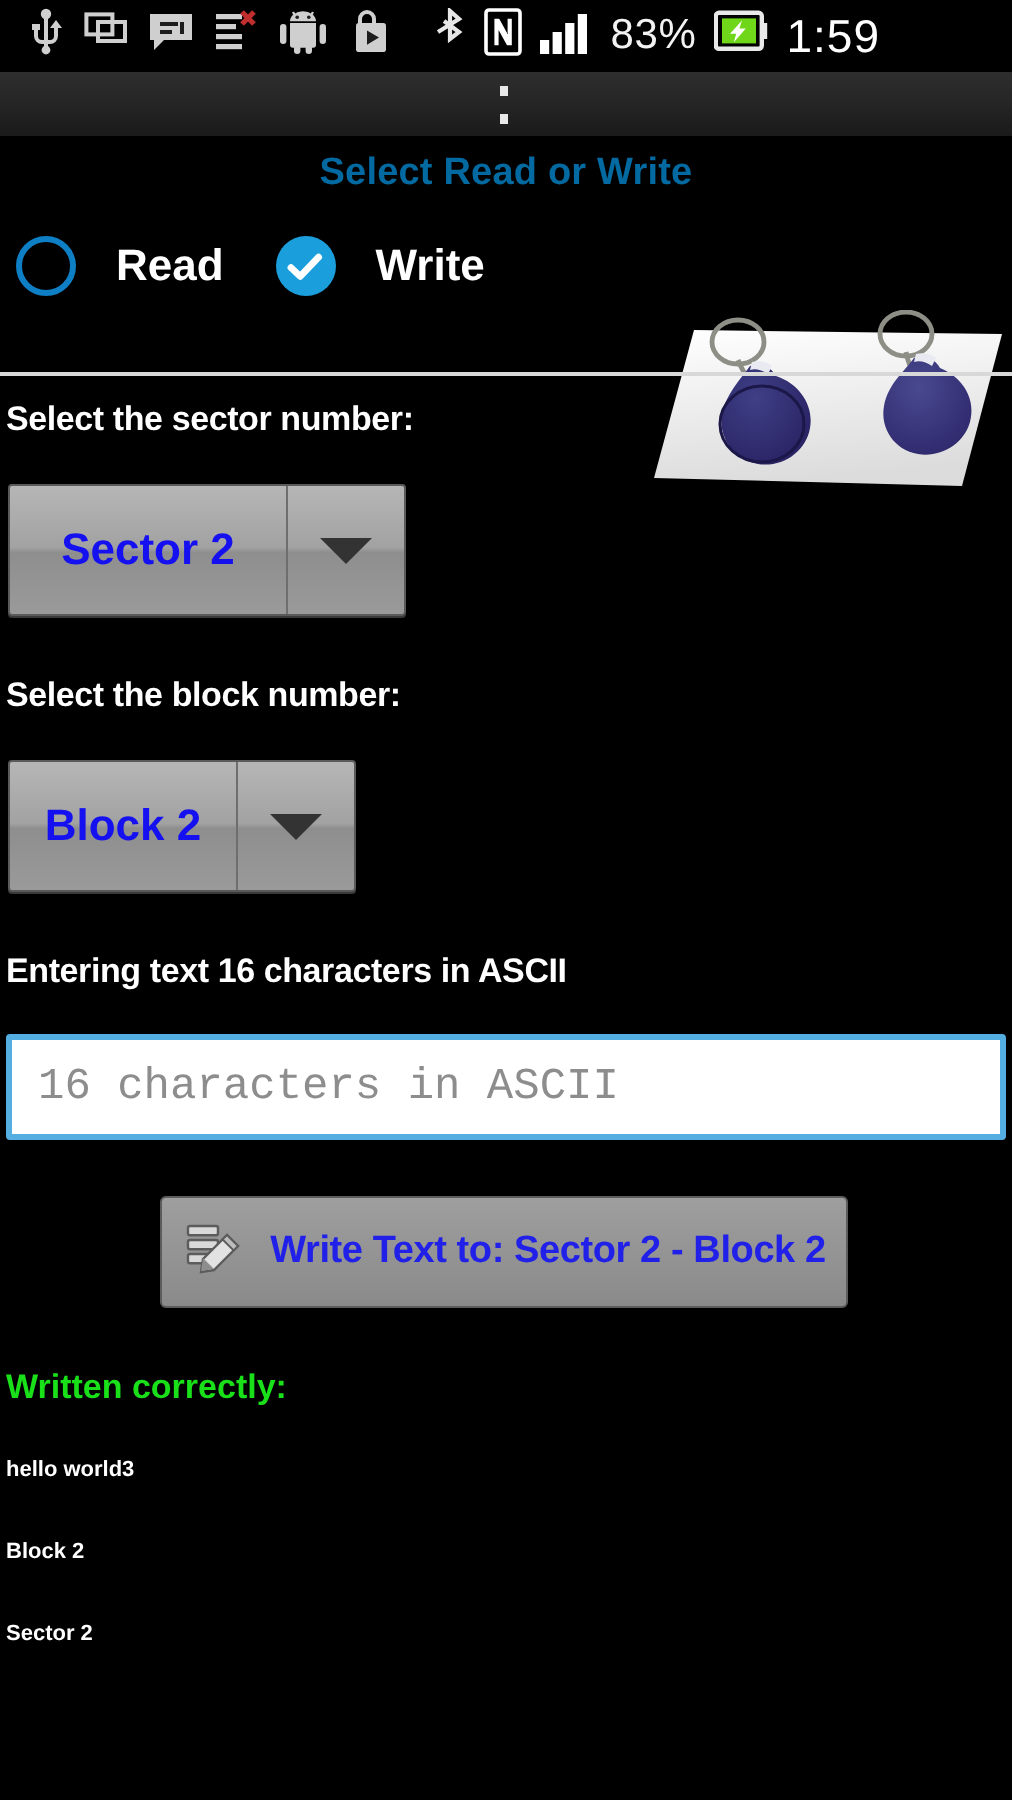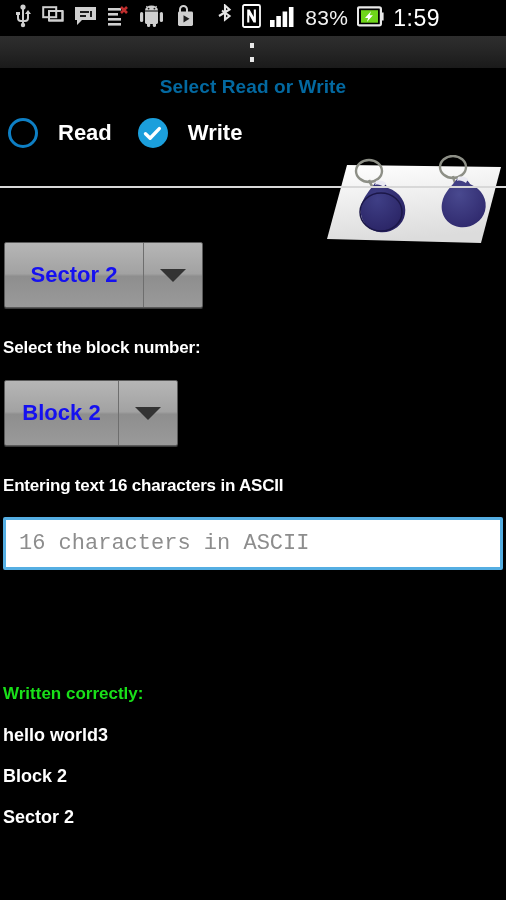--- a/index.html
+++ b/index.html
@@ -111,21 +111,21 @@
     border-radius:3px;
     height:56px;
     display:flex; align-items:center; justify-content:center; gap:10px;
   }
   .write-btn .btn-label{
     color:#2020E8; font-size:19px; font-weight:bold; letter-spacing:-0.2px;
   }
   .edit-icon{ width:34px; height:32px; flex:none; }
 
   .status-ok{ color:#19E019; font-size:17px; font-weight:bold; }
-  .status-line{ color:#ffffff; font-size:18px; font-weight:bold; }
+  .status-line{ color:#ffffff; font-size:11px; font-weight:bold; }
 </style>
 </head>
 <body>
 
 <div id="app">
 
   <div class="statusbar">
     <div class="sb-left">
       <span class="sb-ic">
         <svg width="18" height="24" viewBox="0 0 18 24">
@@ -286,20 +286,23 @@
           <ellipse cx="140" cy="12" rx="13" ry="11"></ellipse>
           <path d="M140 21c1 5 2 8 4 10"></path>
         </g>
         <path d="M144 24c6-2 11 1 13 5 12 5 18 16 15 27-3 11-15 18-26 16-12-2-19-13-17-24 2-11 10-17 15-24z" fill="url(#fobB)"></path>
         <path d="M145 22c4-1 8 0 10 2l-2 4c-3-2-6-3-9-2z" fill="#e9e9f2"></path>
       </svg>
     </div>
 
     <div class="divider"></div>
 
+    <div style="position:absolute;left:3px;top:131px;">
+      <span class="lbl">Select the sector number:</span>
+    </div>
     <div class="spinner" style="position:absolute;left:4px;top:173px;width:199px;">
       <span class="spinner-value">Sector 2</span>
       <span class="spinner-sep"></span>
       <span class="spinner-arrow">
           <i class="caret"></i>
         </span>
     </div>
 
     <div style="position:absolute;left:3px;top:269px;">
       <span class="lbl">Select the block number:</span>
@@ -312,20 +315,37 @@
         </span>
     </div>
 
     <div style="position:absolute;left:3px;top:407px;">
       <span class="lbl">Entering text 16 characters in ASCII</span>
     </div>
     <div class="textfield" style="position:absolute;left:3px;top:448px;width:500px;">
       <span class="ph">16 characters in ASCII</span>
     </div>
 
+    <div class="write-btn" style="position:absolute;left:80px;top:529px;width:344px;">
+      <span class="edit-icon">
+        <svg width="34" height="32" viewBox="0 0 34 32">
+          <g fill="#d9d9d9" stroke="#5c5c5c" stroke-width="1.2">
+            <rect x="3" y="3" width="15" height="4.6" rx="1"></rect>
+            <rect x="3" y="10" width="15" height="4.6" rx="1"></rect>
+            <rect x="3" y="17" width="13" height="4.6" rx="1"></rect>
+          </g>
+          <g>
+            <path d="M22.5 7.5l5.5 5.5-12 12-6.5 1 1-6.5z" fill="#e2e2e2" stroke="#5c5c5c" stroke-width="1.2"></path>
+            <path d="M9.5 25.5l1-6.5 5.5 5.5z" fill="#8d8d8d"></path>
+            <path d="M22.5 7.5l5.5 5.5-2.2 2.2-5.5-5.5z" fill="#bdbdbd" stroke="#5c5c5c" stroke-width="1"></path>
+          </g>
+        </svg>
+      </span>
+      <span class="btn-label">Write Text to: Sector 2 - Block 2</span>
+    </div>
 
     <div style="position:absolute;left:3px;top:615px;">
       <span class="status-ok">Written correctly:</span>
     </div>
     <div style="position:absolute;left:3px;top:656px;">
       <span class="status-line">hello world3</span>
     </div>
     <div style="position:absolute;left:3px;top:697px;">
       <span class="status-line">Block 2</span>
     </div>

